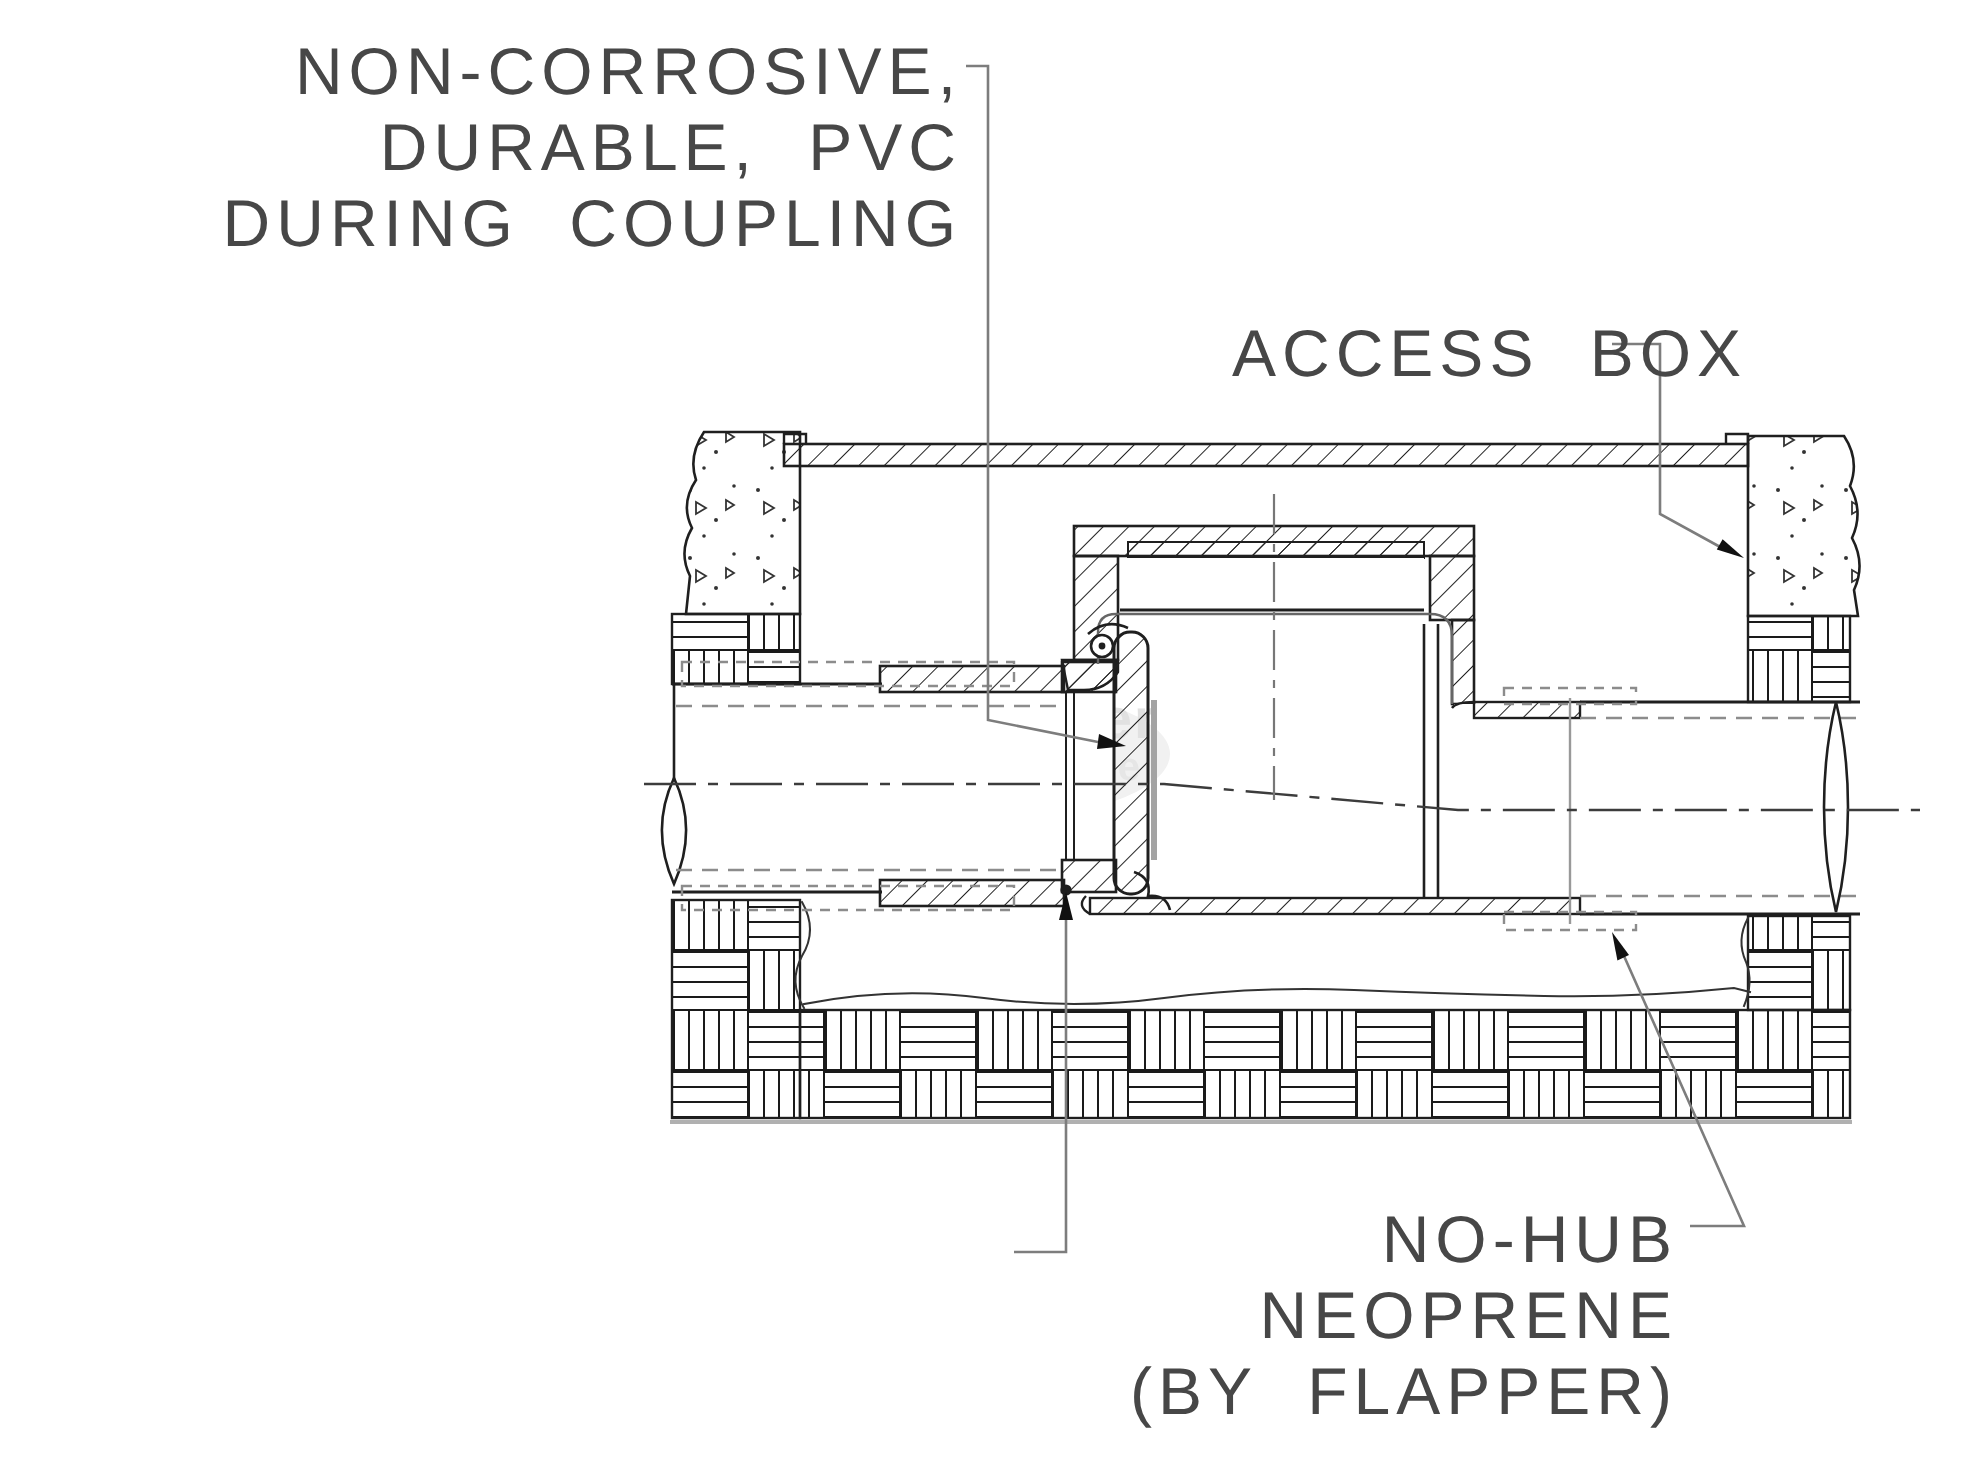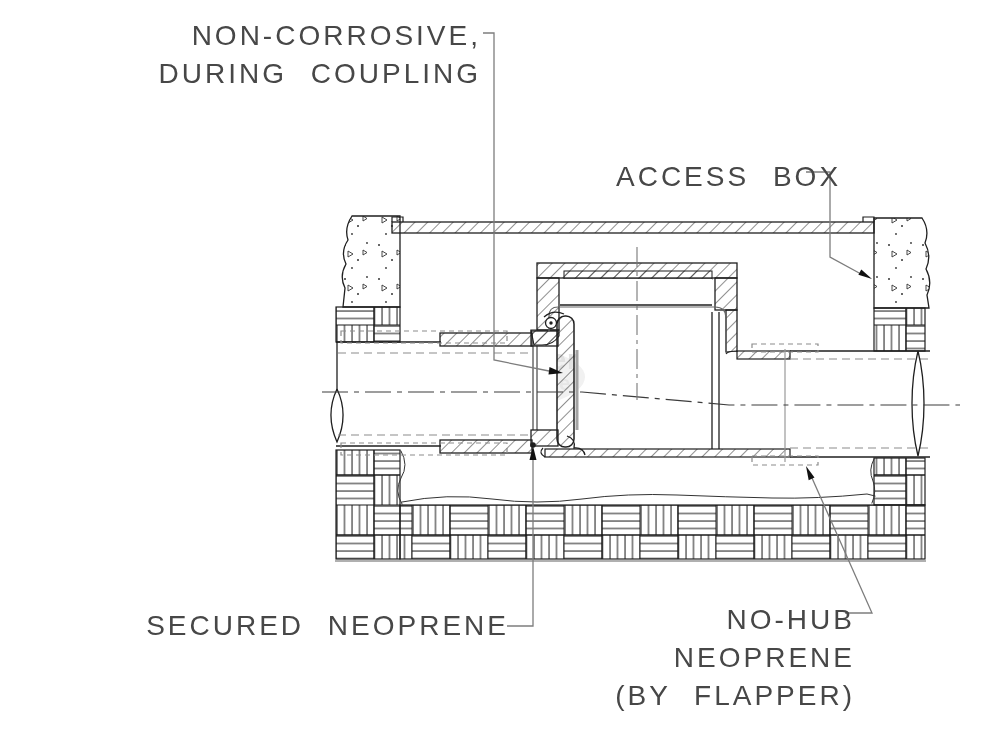--- a/index.html
+++ b/index.html
@@ -1,19 +1,19 @@
 <!DOCTYPE html>
 <html><head>
 <meta charset="utf-8">
 <style>
   html,body{margin:0;padding:0;background:#fff;}
   .page{position:relative;width:986px;height:741px;background:#ffffff;overflow:hidden;
         font-family:"Liberation Sans", sans-serif;}
   .drawing-svg{position:absolute;left:0;top:0;}
-  .cad-label{position:absolute;color:#474747;font-size:28px;line-height:38px;
+  .cad-label{position:absolute;color:#474747;font-size:33px;line-height:38px;
              letter-spacing:3px;word-spacing:13px;white-space:nowrap;}
   .align-right{text-align:right;}
   .wm-text{font-weight:bold;letter-spacing:1px;}
 </style>
 </head>
 <body>
 
 <div class="page">
 
   <svg class="drawing-svg" width="986" height="741" viewBox="0 0 986 741">
@@ -148,28 +148,28 @@
       <polygon points="872,279 858.4,274.8 861.3,269.6" fill="#111"></polygon>
       <path d="M507,626 H533 V460" fill="none" stroke="#7d7d7d" stroke-width="1.3"></path>
       <polygon points="533,446 529.5,460 536.5,460" fill="#111"></polygon>
       <path d="M845,613 H872 L812,478" fill="none" stroke="#7d7d7d" stroke-width="1.3"></path>
       <polygon points="806,466 814.5,477.5 808.7,480.3" fill="#111"></polygon>
     </g>
   </svg>
 
   <div class="cad-label align-right" style="left:0;top:17px;width:481px;">
     <div>NON-CORROSIVE,</div>
+    <div>DURABLE, PVC</div>
     <div>DURING COUPLING</div>
   </div>
 
   <div class="cad-label" style="left:616px;top:158px;">ACCESS BOX</div>
 
   <div class="cad-label align-right" style="left:0;top:607px;width:509px;">
-    <div>SECURED NEOPRENE</div>
   </div>
 
-  <div class="cad-label align-right" style="left:0;top:601px;width:839px;padding-left:16px;">
+  <div class="cad-label align-right" style="left:0;top:601px;width:839px;">
     <div>NO-HUB</div>
     <div>NEOPRENE</div>
     <div>(BY FLAPPER)</div>
   </div>
 
 </div>
 
 </body></html>

